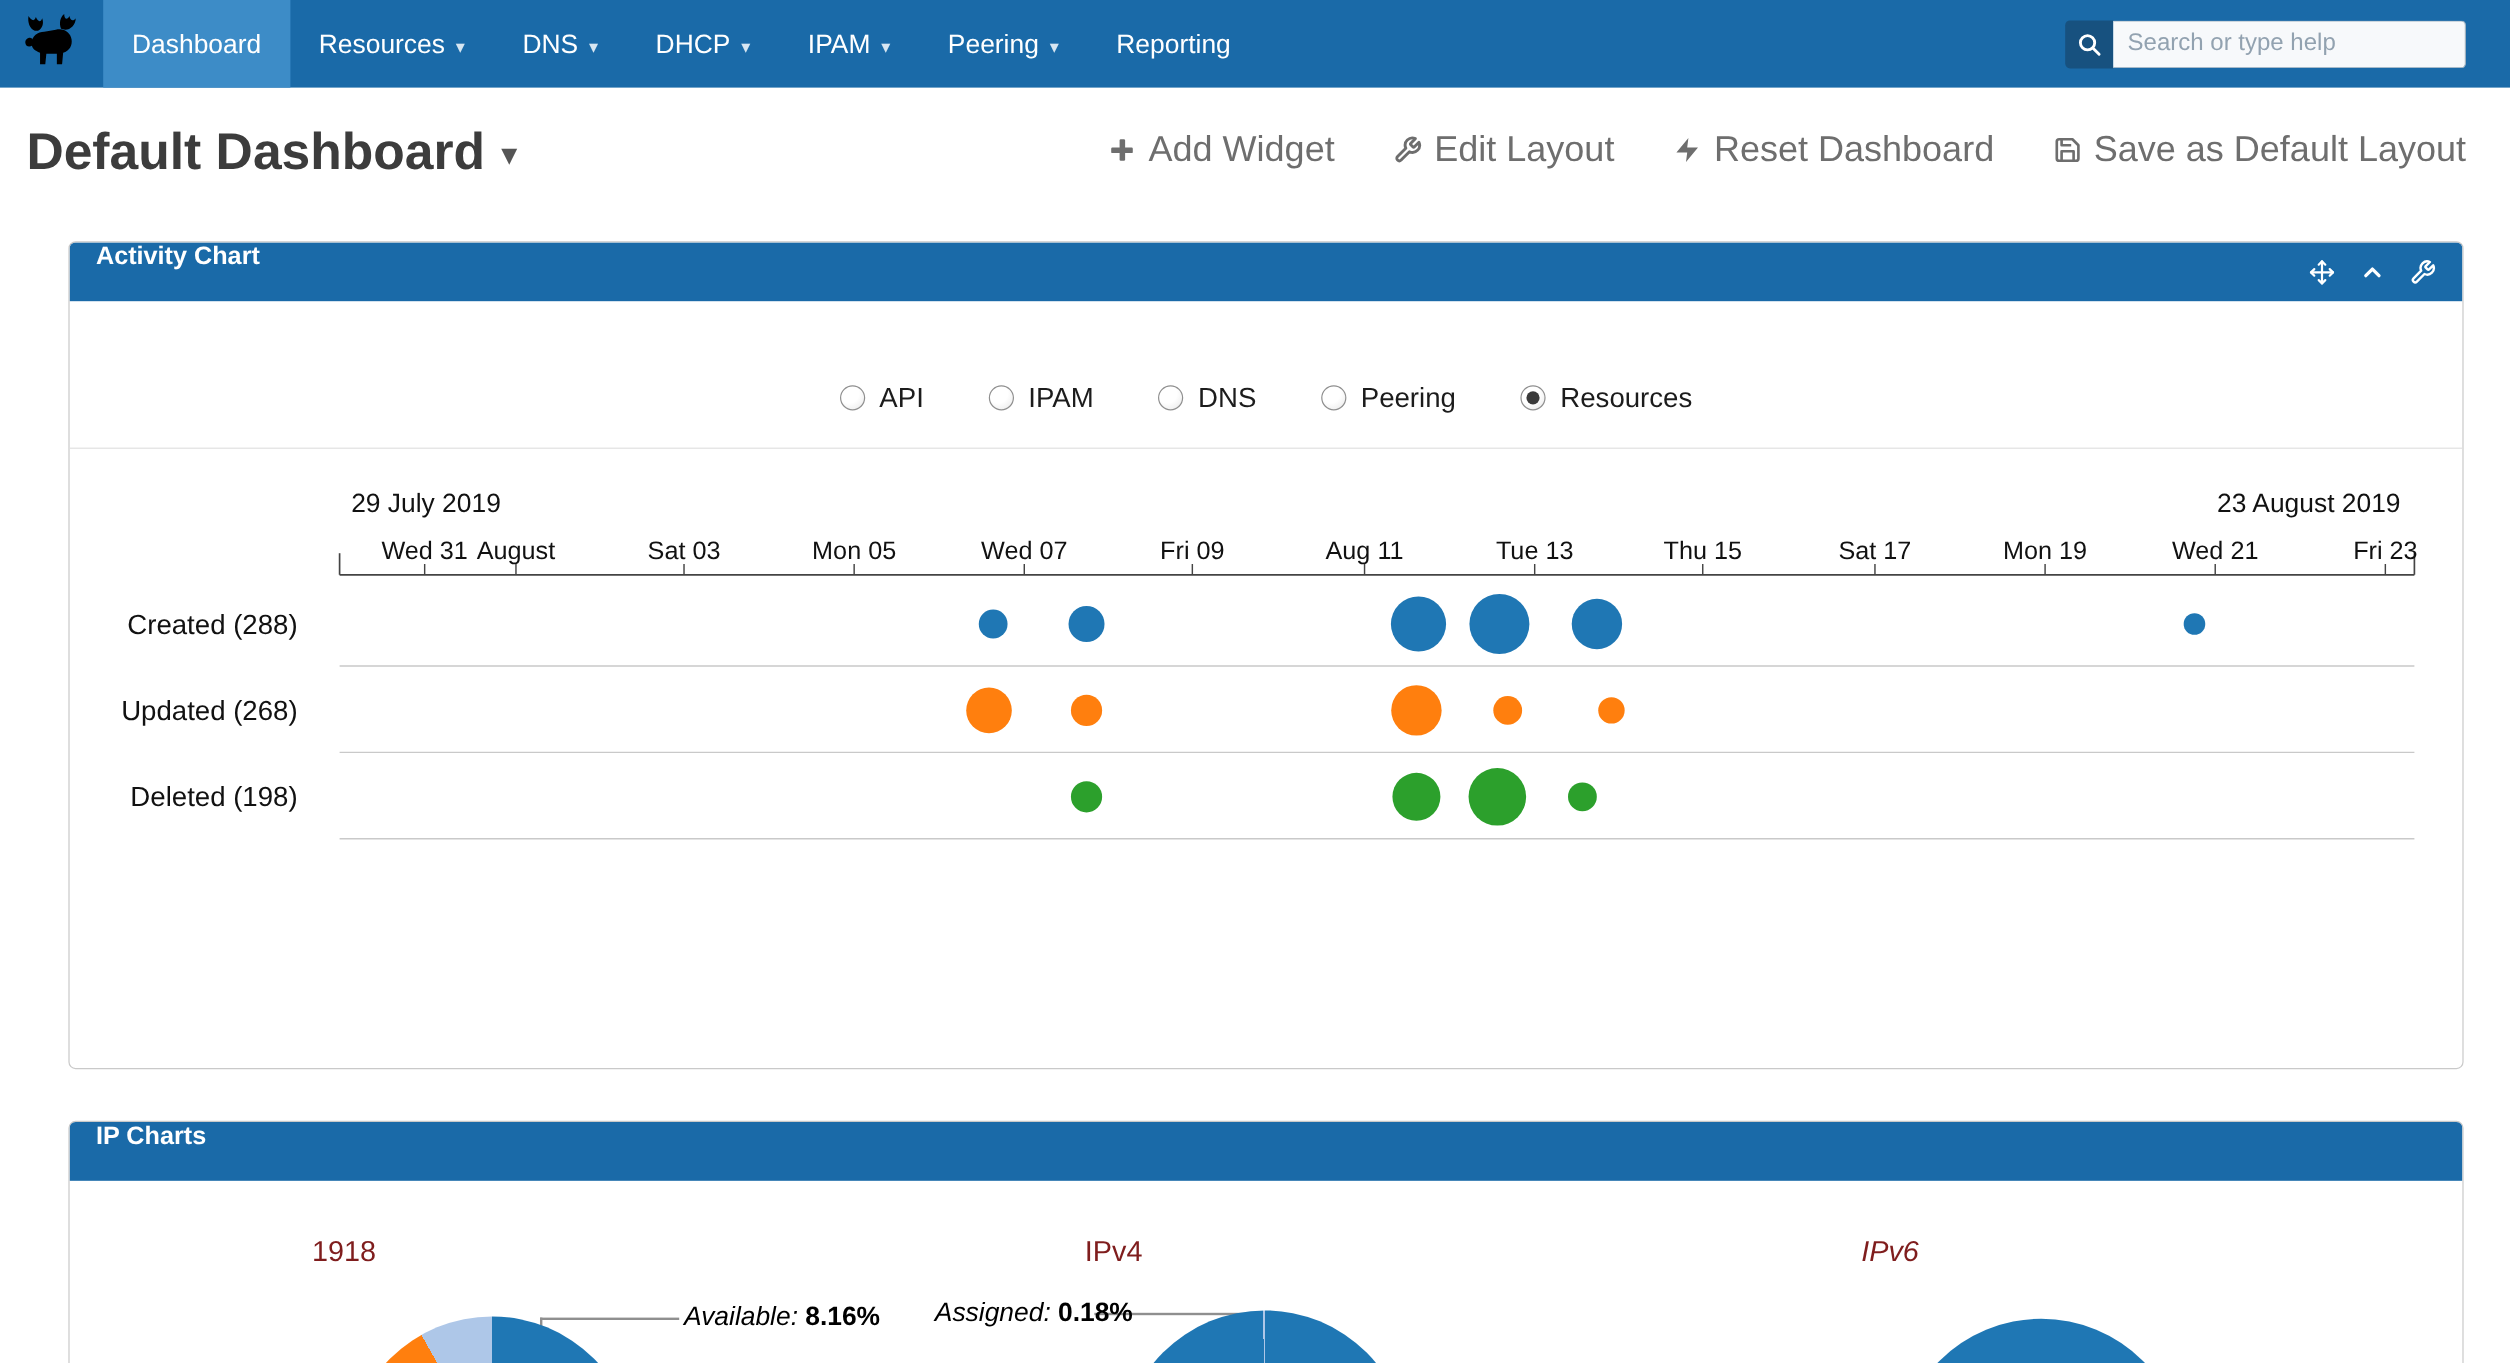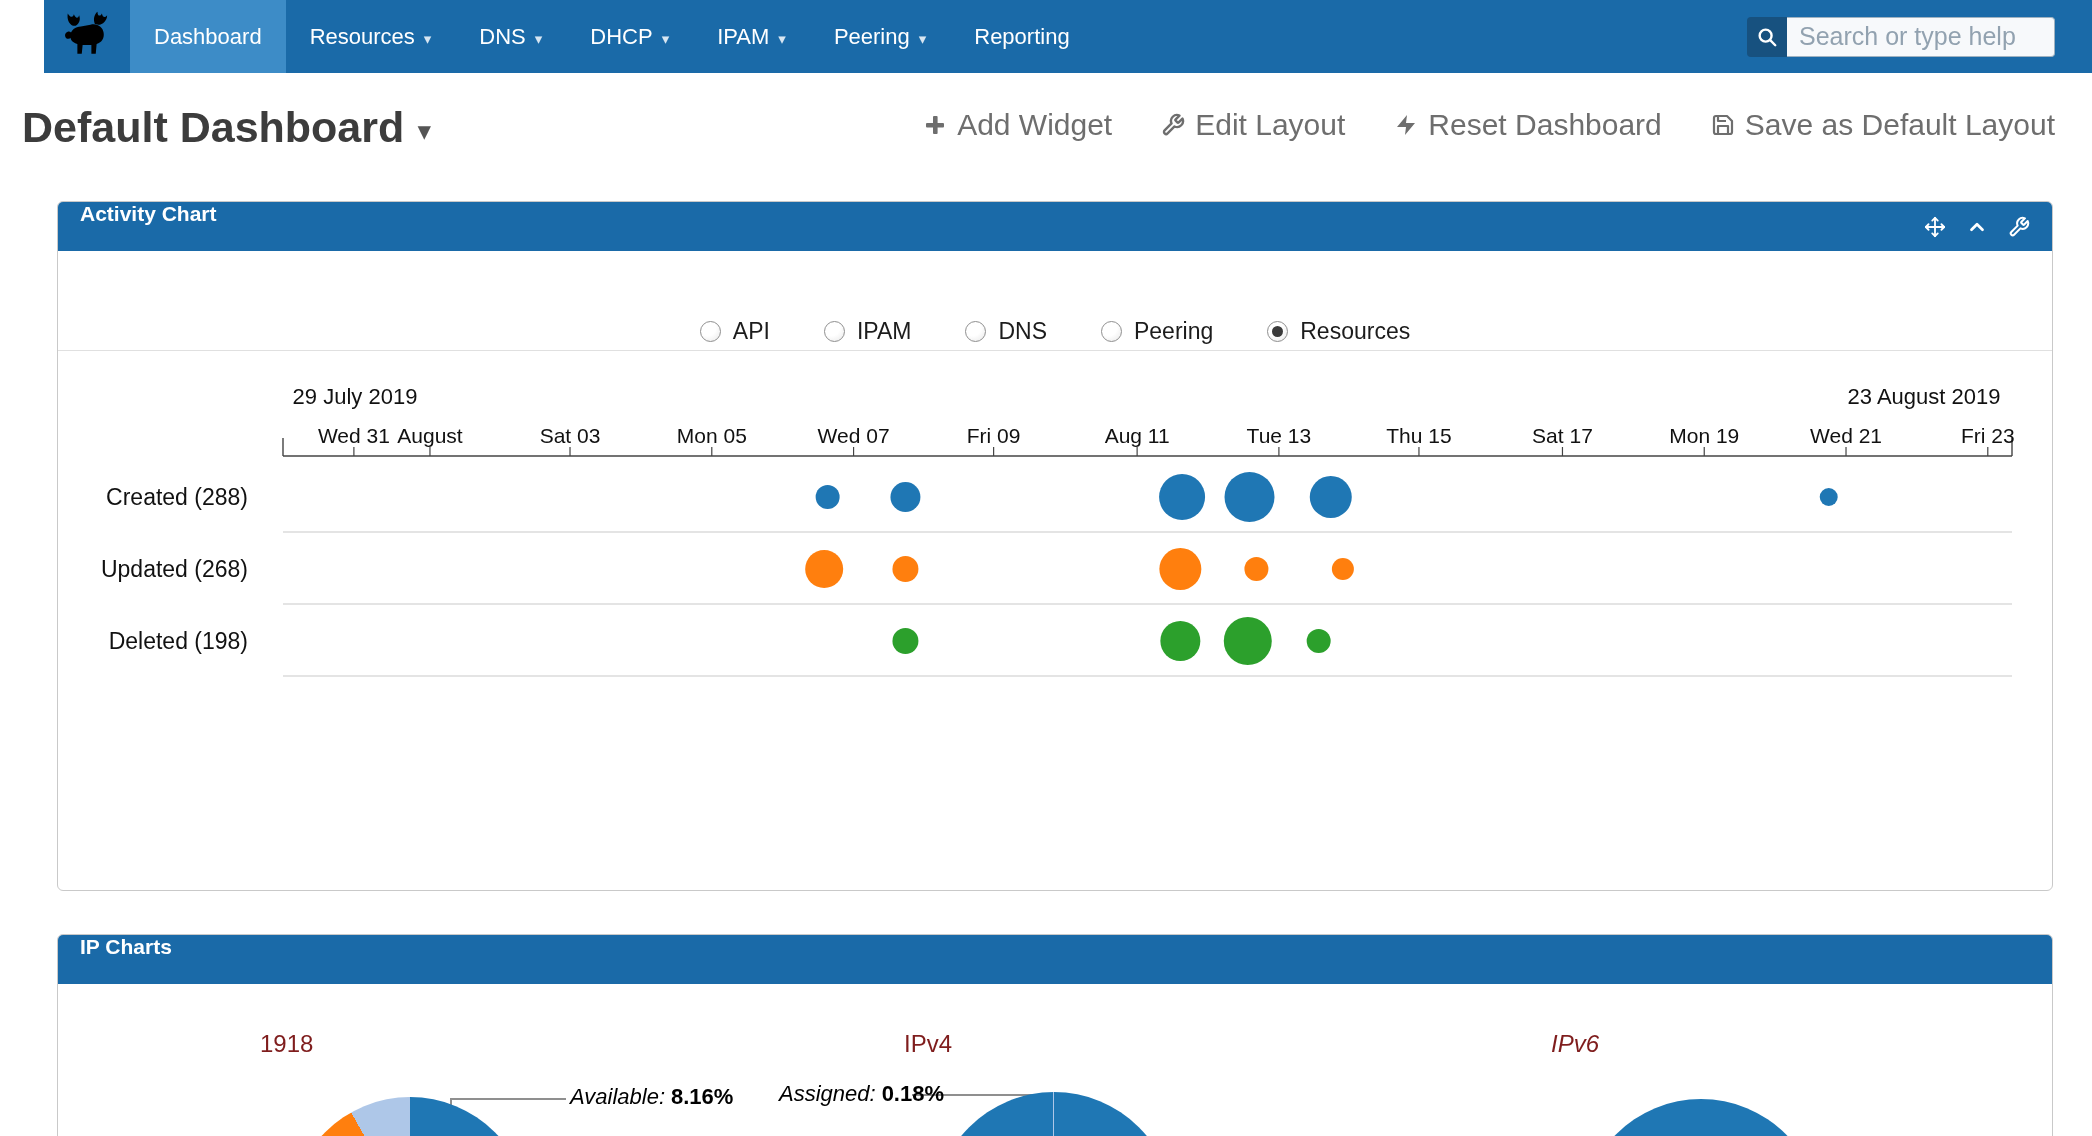--- a/index.html
+++ b/index.html
@@ -1,31 +1,31 @@
 <!DOCTYPE html>
 <html><head>
 <meta charset="utf-8">
 <style>
   html,body{margin:0;padding:0;background:#fff;}
   #page{position:relative;width:2092px;height:1136px;overflow:hidden;background:#fff;
         font-family:"Liberation Sans",sans-serif;color:#222;}
 
   
   .navbar{position:absolute;top:0;left:0;right:0;height:73px;background:#1a6aa8;
-          display:flex;align-items:stretch;z-index:5;margin-left:44px;}
+          display:flex;align-items:stretch;z-index:5;}
   .logo-box{width:86px;display:flex;align-items:center;justify-content:center;}
   .nav-item{display:flex;align-items:center;padding:0 24px;color:#fff;font-size:22px;cursor:pointer;}
   .nav-item.active{background:#3d8cc7;}
   .nav-caret{margin-left:9px;font-size:15px;color:#d7e6f2;position:relative;top:2px;}
   .nav-caret::after{content:"▾";}
   .search-wrap{margin-left:auto;margin-right:37px;display:flex;align-items:center;}
   .search-icon-box{width:40px;height:40px;background:#17517f;border-radius:4px 0 0 4px;
                    display:flex;align-items:center;justify-content:center;cursor:pointer;}
-  .search-input{width:268px;height:40px;box-sizing:border-box;border:1px solid #9fb2c1;border-left:none;
-                border-radius:0 4px 4px 0;background:#f7f9fb;font-size:25px;padding:0 12px;color:#333;outline:none;}
+  .search-input{width:294px;height:40px;box-sizing:border-box;border:1px solid #9fb2c1;border-left:none;
+                border-radius:0 4px 4px 0;background:#f7f9fb;font-size:20px;padding:0 12px;color:#333;outline:none;}
   .search-input::placeholder{color:#92a2b0;}
 
   
   .page-title{position:absolute;left:22px;top:103px;font-size:43px;font-weight:700;color:#3c3c3c;}
   .title-caret{display:inline-block;margin-left:14px;font-size:24px;color:#555;vertical-align:middle;cursor:pointer;}
   .title-caret::after{content:"▾";}
   .actions{position:absolute;right:37px;top:108px;display:flex;gap:49px;align-items:center;
            color:#6e6e6e;font-size:30px;}
   .action{display:flex;align-items:center;gap:10px;cursor:pointer;}
   .action svg{width:24px;height:24px;display:block;}
@@ -35,21 +35,21 @@
          border-radius:6px;overflow:hidden;box-sizing:border-box;}
   #activity-panel{top:201px;height:690px;}
   #ip-panel{top:934px;height:280px;}
   .panel-header{height:49px;background:#1a6aa8;display:flex;
                 padding:0 22px;color:#fff;font-weight:700;font-size:21px;}
   .panel-icons{margin-left:auto;display:flex;gap:20px;align-items:center;}
   .panel-icons svg{width:22px;height:22px;display:block;cursor:pointer;}
 
   
   .filter-row{height:94px;display:flex;justify-content:center;align-items:flex-end;
-              padding-bottom:5px;border-bottom:1px solid #e0e0e0;gap:54px;}
+              padding-bottom:28px;border-bottom:1px solid #e0e0e0;gap:54px;}
   .radio-item{display:flex;align-items:center;gap:12px;font-size:23px;color:#1c1c1c;cursor:pointer;}
   .radio-circle{width:21px;height:21px;border-radius:50%;border:1px solid #8f8f8f;box-sizing:border-box;
                 background:radial-gradient(circle at 35% 30%, #ffffff 0 45%, #e7e7e7);position:relative;}
   .radio-circle.checked::after{content:"";position:absolute;inset:4px;border-radius:50%;background:#3a3a3a;}
 
   #activity-chart{display:block;}
   #activity-chart text{font-family:"Liberation Sans",sans-serif;fill:#111;}
 
   
   .ip-body{position:relative;height:230px;}

